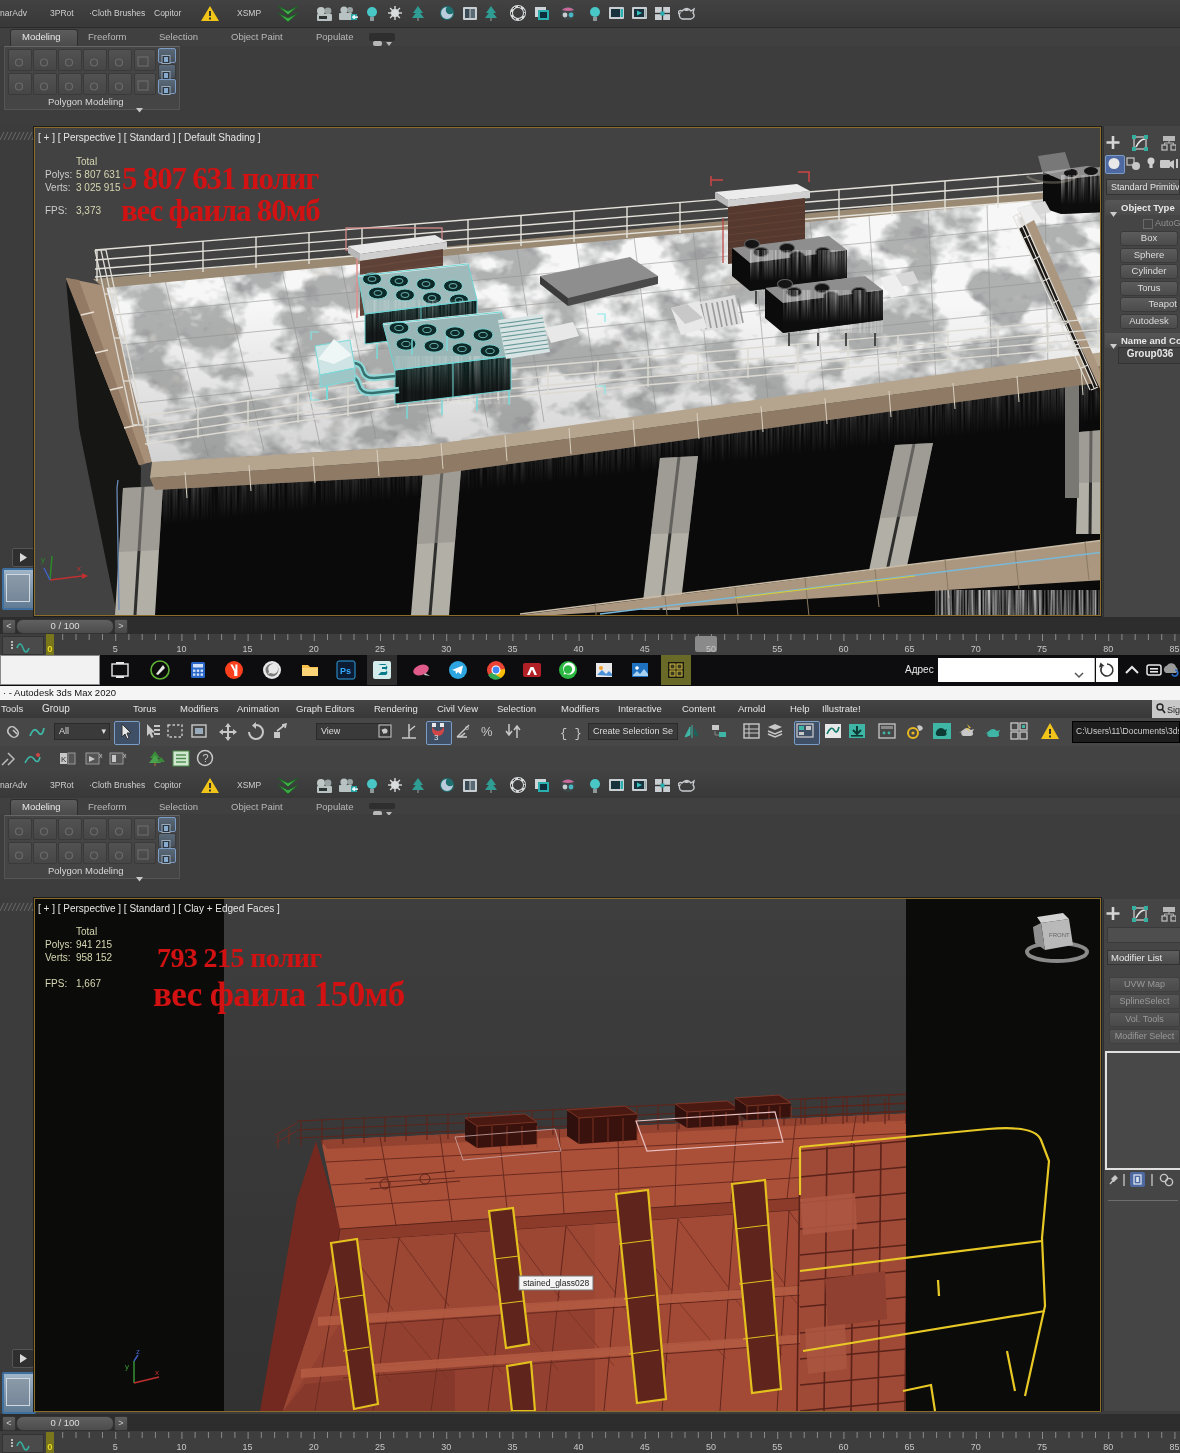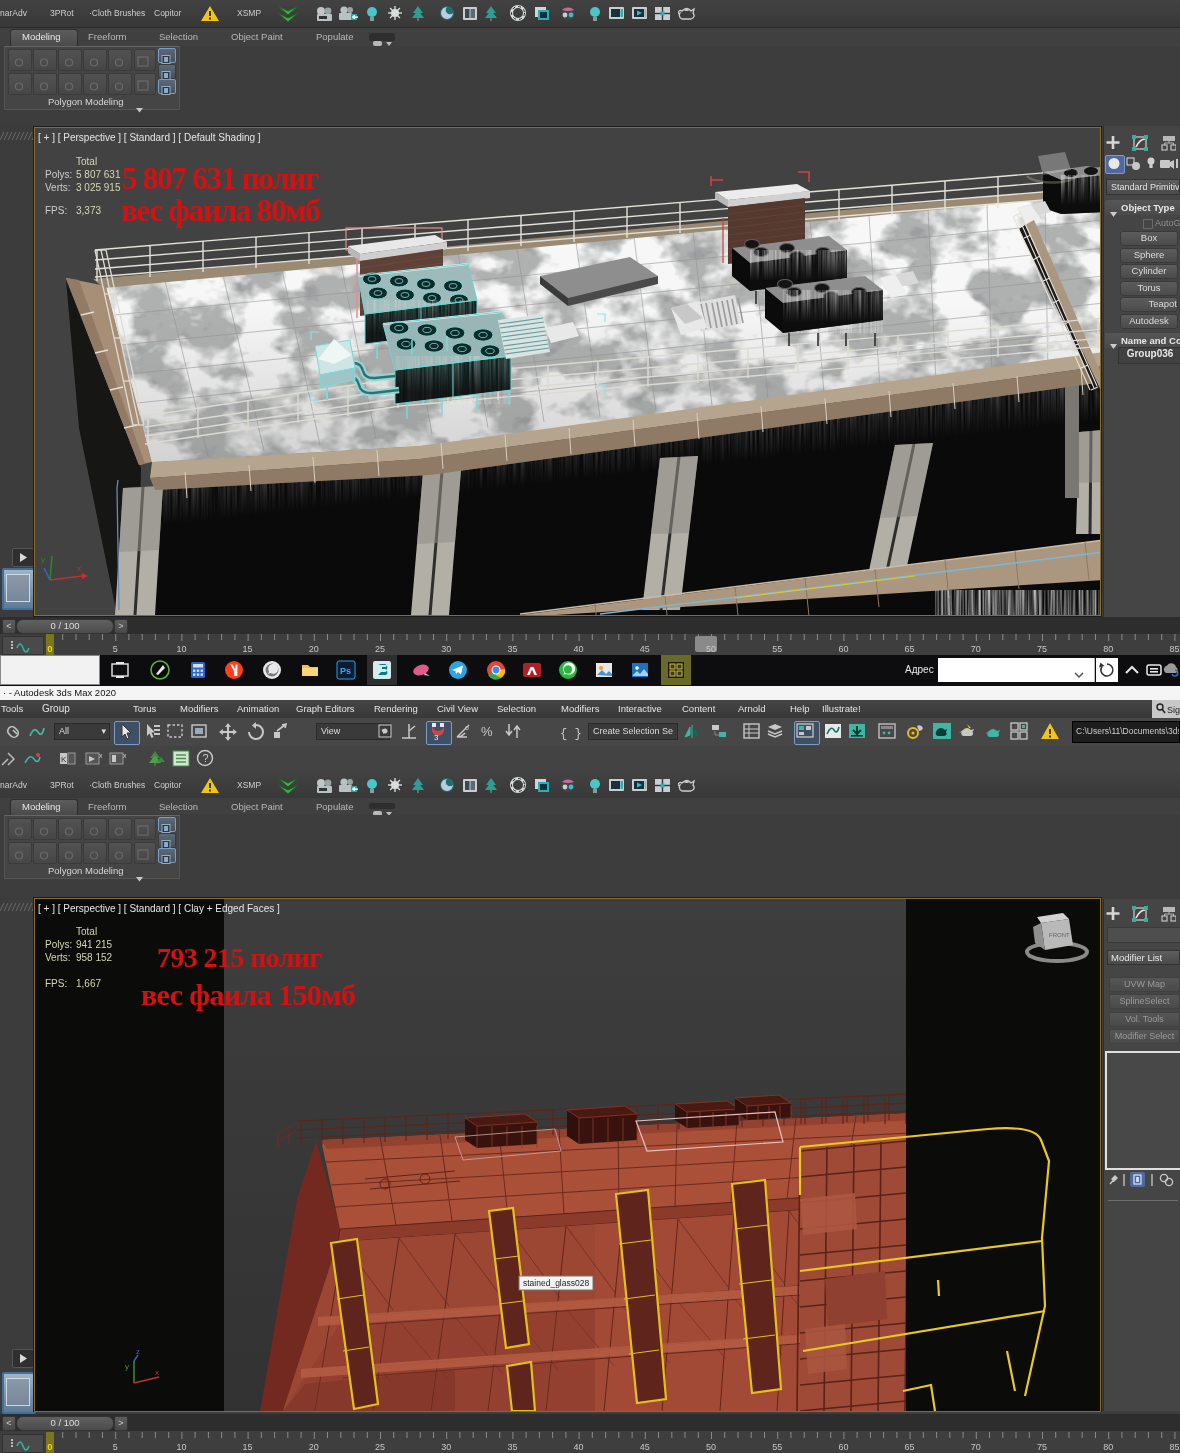--- a/index.html
+++ b/index.html
@@ -1589,21 +1589,21 @@
     <text x="3" y="13" font-size="10" fill="#e6e6e6" font-family="Liberation Sans">[ + ] [ Perspective ] [ Standard ] [ Clay + Edged Faces ]</text>
     <text x="41" y="36" font-size="10" fill="#d6d6b2" font-family="Liberation Sans">Total</text>
     <text x="10" y="49" font-size="10" fill="#d6d6b2" font-family="Liberation Sans">Polys:</text>
     <text x="41" y="49" font-size="10" fill="#d6d6b2" font-family="Liberation Sans">941 215</text>
     <text x="10" y="62" font-size="10" fill="#d6d6b2" font-family="Liberation Sans">Verts:</text>
     <text x="41" y="62" font-size="10" fill="#d6d6b2" font-family="Liberation Sans">958 152</text>
     <text x="10" y="88" font-size="10" fill="#d6d6b2" font-family="Liberation Sans">FPS:</text>
     <text x="41" y="88" font-size="10" fill="#d6d6b2" font-family="Liberation Sans">1,667</text>
   </svg>
 <div class="serifred" style="left:157px;top:944px;font-size:28px;line-height:28px;letter-spacing:-0.6px;">793 215 полиг</div>
-<div class="serifred" style="left:141px;top:980px;font-size:30px;line-height:29px;letter-spacing:-0.6px;">вес фаила 150мб</div>
+<div class="serifred" style="left:153px;top:980px;font-size:35px;line-height:29px;letter-spacing:-0.6px;">вес фаила 150мб</div>
 <div style="left:1103px;top:899px;width:77px;height:512px;background:#454545;border-left:1px solid #2e2e2e;"></div>
 <div style="left:1106px;top:906px;width:70px;height:16px;"><svg width="70" height="16">
       <path d="M7,1 v13 M0.5,7.5 h13" stroke="#d5d5d5" stroke-width="2.6"></path>
       <g transform="translate(27,0)">
         <rect x="1" y="2" width="12" height="12" fill="none" stroke="#d0d0d0" stroke-width="1.2"></rect>
         <path d="M3,12 q4,-8 9,-8" fill="none" stroke="#e8e8e8" stroke-width="1.6"></path>
         <rect x="-1" y="0" width="4" height="4" fill="#35b0a0"></rect>
         <rect x="11" y="0" width="4" height="4" fill="#35b0a0"></rect>
         <rect x="-1" y="12" width="4" height="4" fill="#35b0a0"></rect>
         <rect x="11" y="12" width="4" height="4" fill="#35b0a0"></rect>

